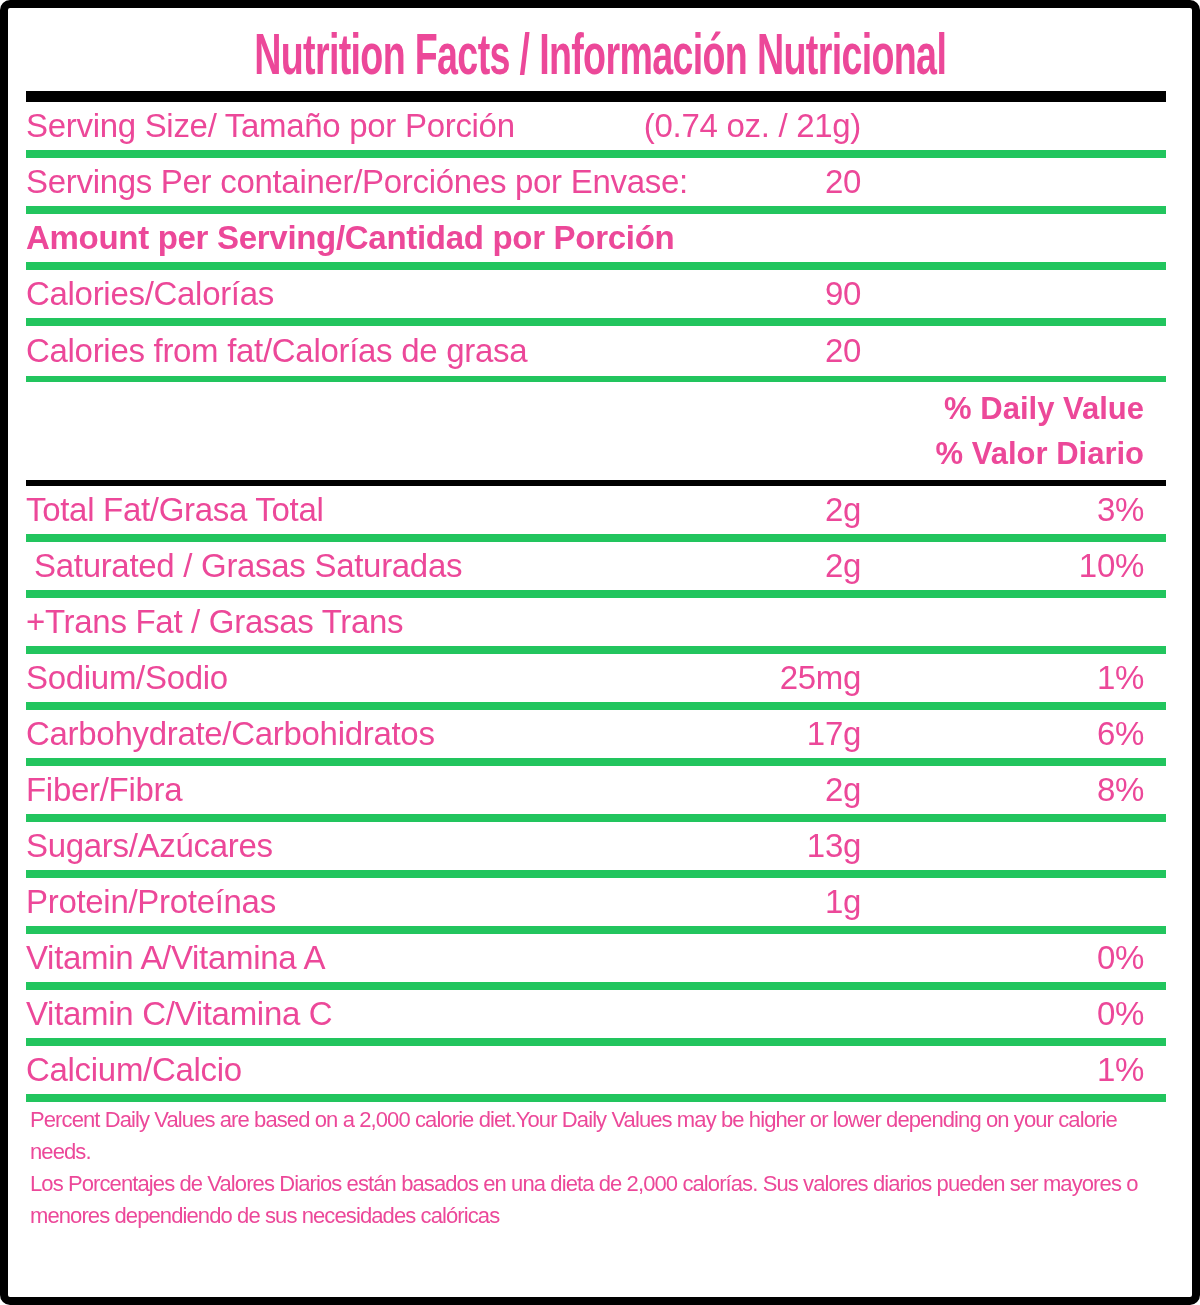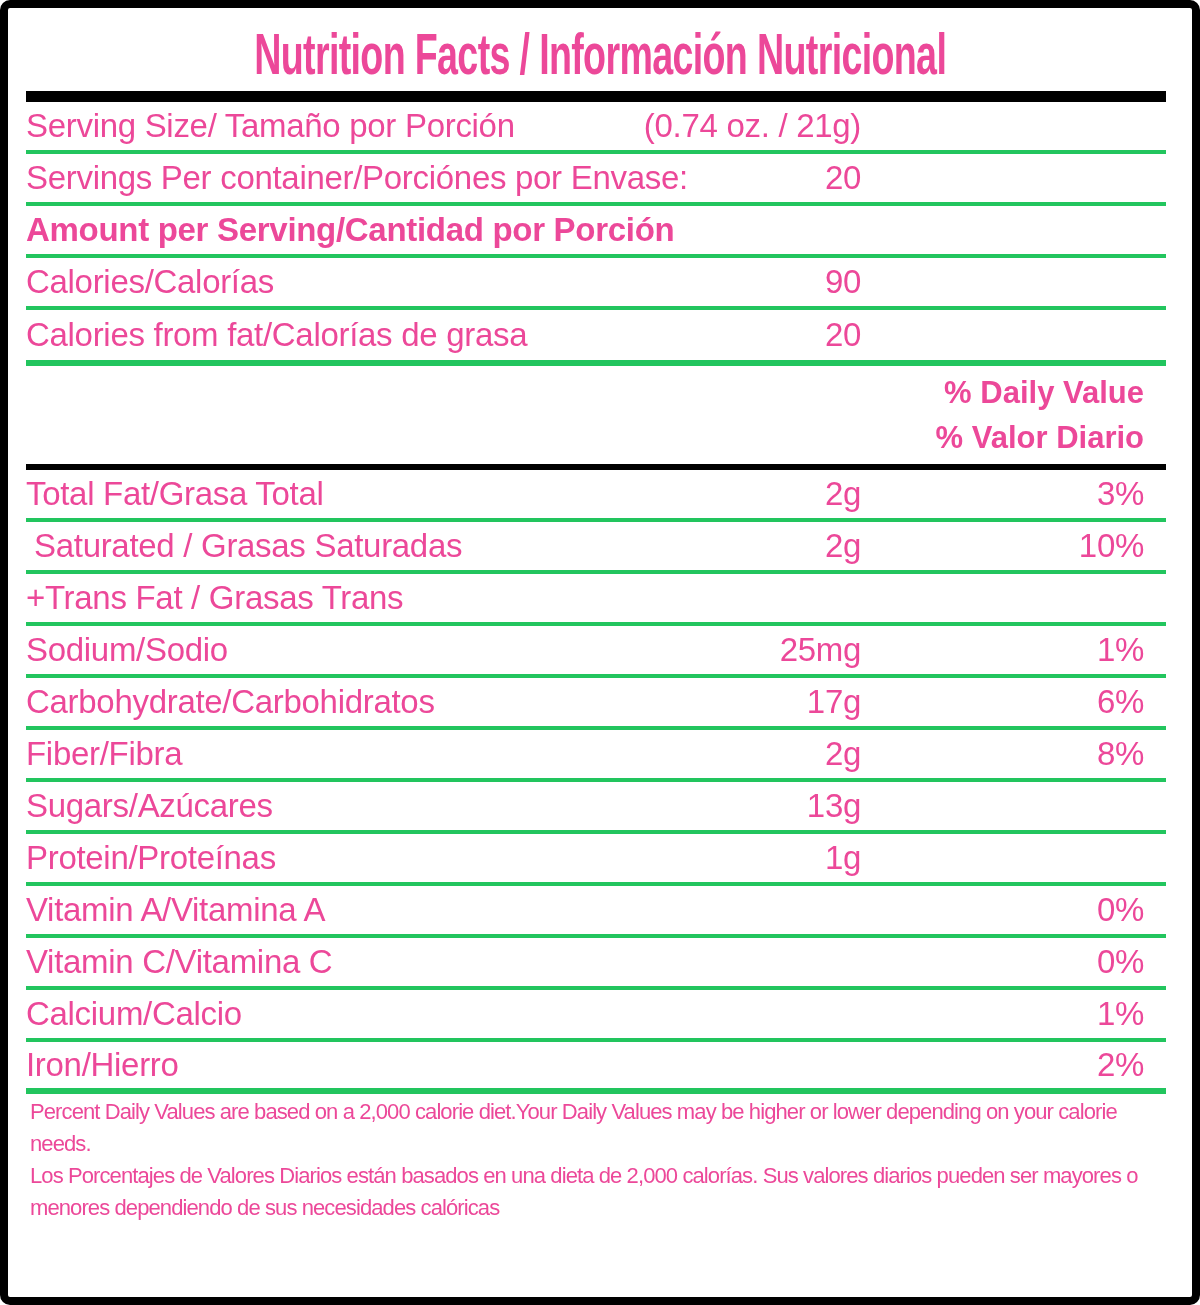--- a/index.html
+++ b/index.html
@@ -40,21 +40,21 @@
   }
   .black-bar {
     height: 11px;
     background: #000000;
   }
   .row {
     position: relative;
     display: flex;
     align-items: center;
     height: 48px;
-    border-bottom: 4px solid #22c55e;
+    border-bottom: 8px solid #22c55e;
     font-size: 33px;
     letter-spacing: -0.3px;
     white-space: nowrap;
   }
   .row.thick {
     height: 50px;
     border-bottom-width: 6px;
   }
   .row.iron {
     height: 46px;
@@ -198,25 +198,20 @@
       <span class="amount"></span>
       <span class="pct">0%</span>
     </div>
 
     <div class="row">
       <span class="lab">Calcium/Calcio</span>
       <span class="amount"></span>
       <span class="pct">1%</span>
     </div>
 
-    <div class="row iron">
-      <span class="lab">Iron/Hierro</span>
-      <span class="amount"></span>
-      <span class="pct">2%</span>
-    </div>
 
     <div class="footer">
       <p>Percent Daily Values are based on a 2,000 calorie diet.Your Daily Values may be higher or lower depending on your calorie needs.</p>
       <p>Los Porcentajes de Valores Diarios están basados en una dieta de 2,000 calorías. Sus valores diarios pueden ser mayores o menores dependiendo de sus necesidades calóricas</p>
     </div>
 
   </div>
 </div>
 
 </body></html>

